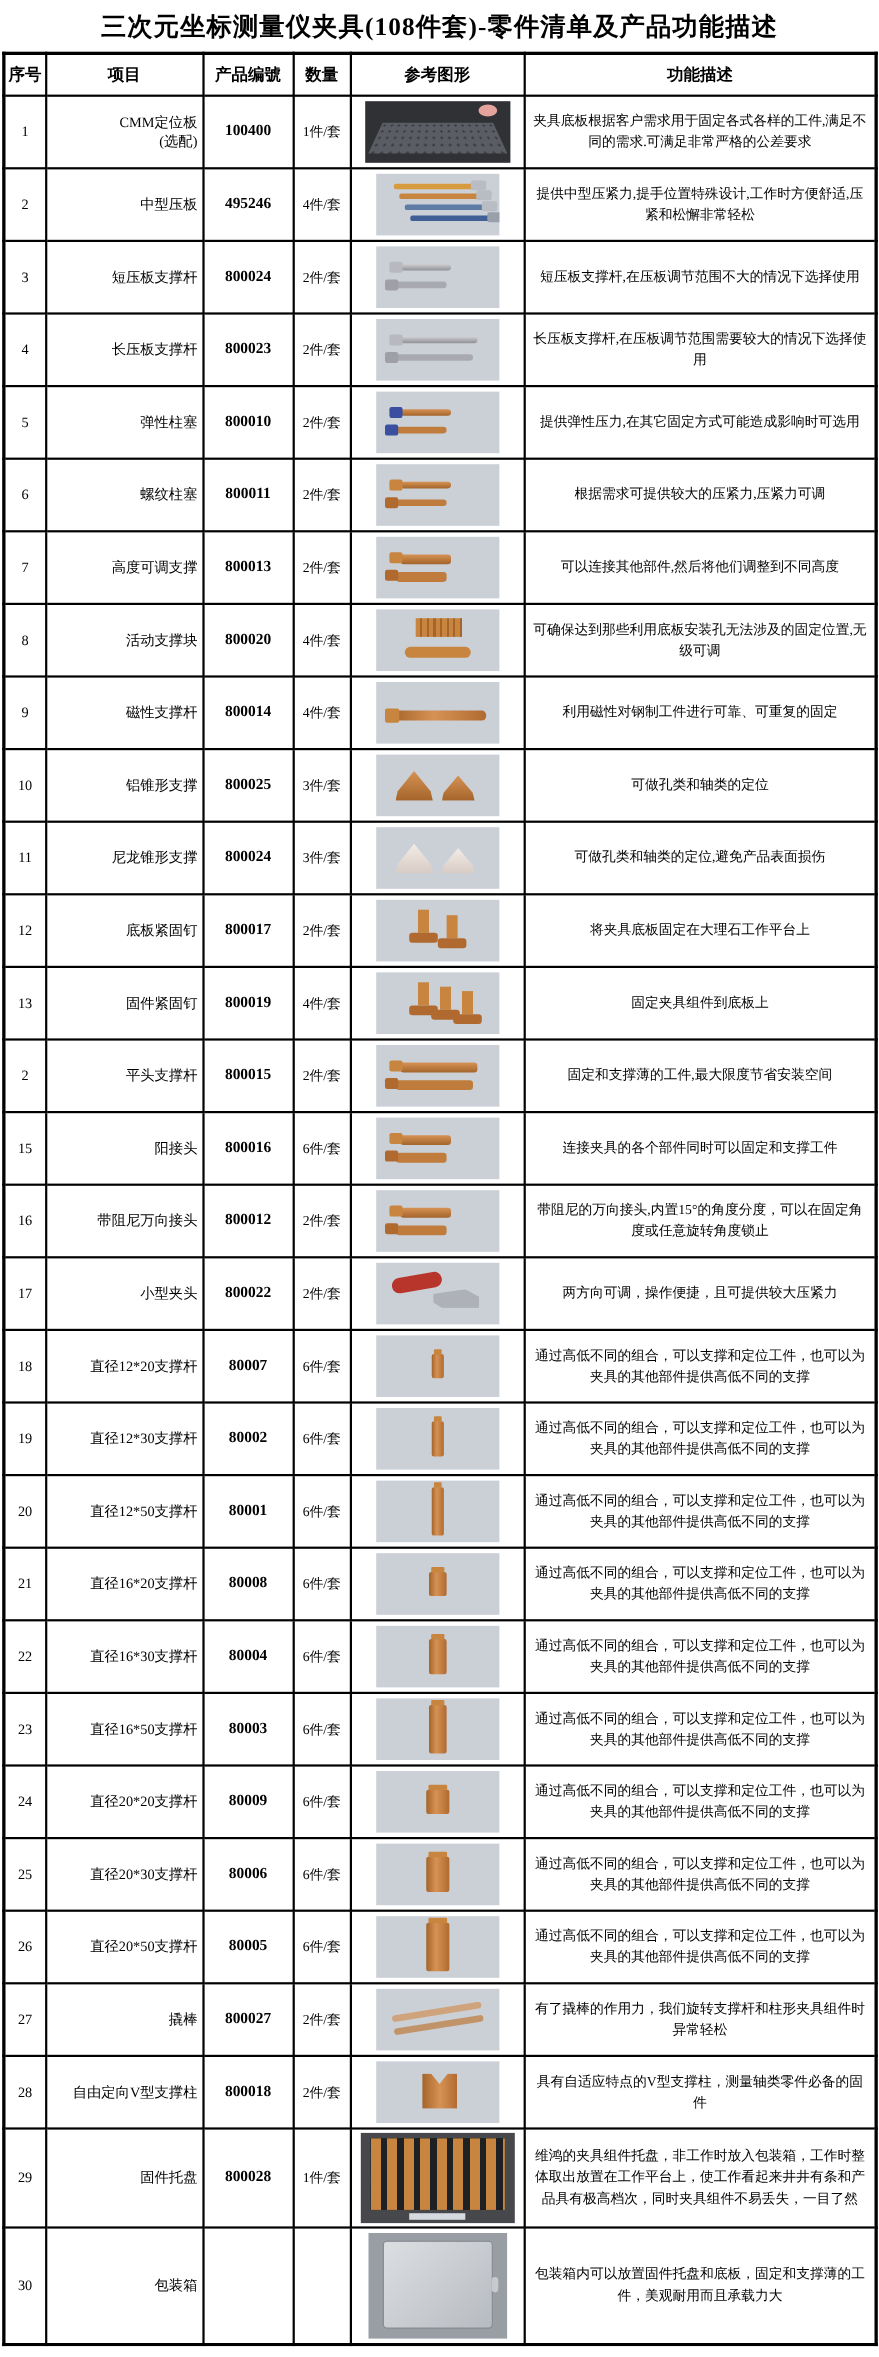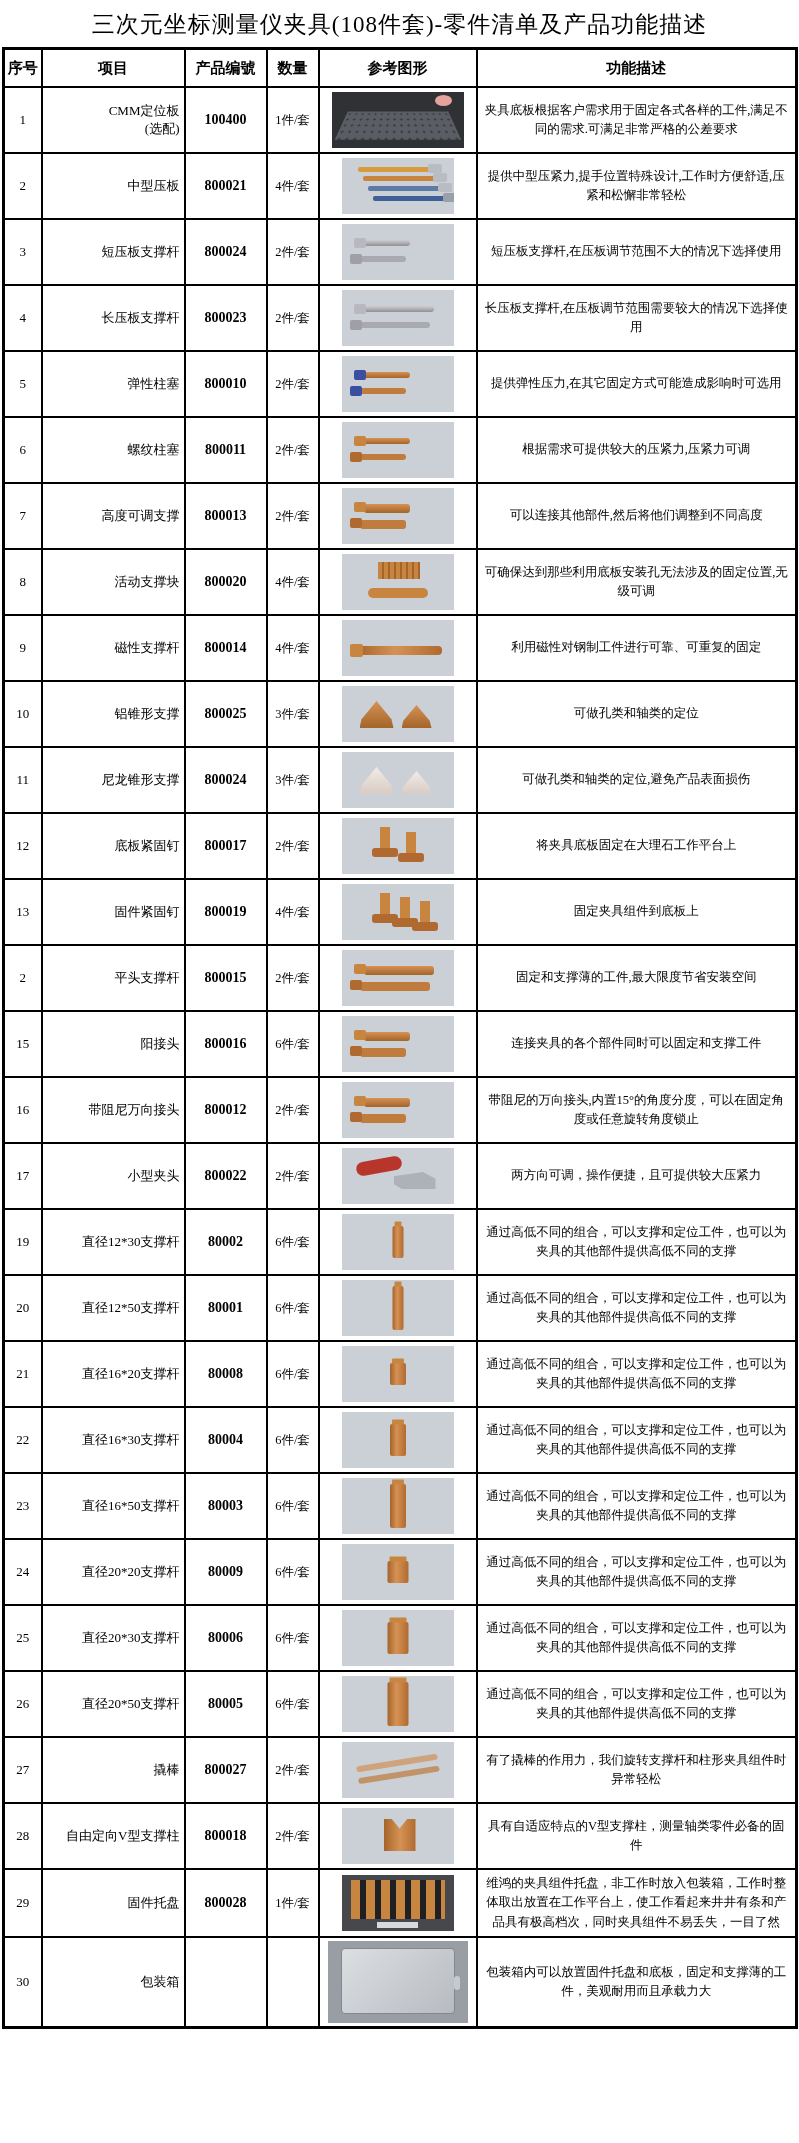--- a/index.html
+++ b/index.html
@@ -1,17 +1,17 @@
 <!DOCTYPE html>
 <html><head>
 <meta charset="utf-8">
 <style>
   html,body{margin:0;padding:0;background:#ffffff;}
   body{width:799px;font-family:"Liberation Serif","DejaVu Serif",serif;color:#000;}
-  .page-title{width:100%;text-align:center;font-size:23px;font-weight:normal;padding:9px 0 7px;letter-spacing:1px;}
+  .page-title{width:100%;text-align:center;font-size:23px;font-weight:bold;padding:9px 0 7px;letter-spacing:1px;}
   table.parts{border-collapse:collapse;table-layout:fixed;width:795px;margin:0 0 0 2px;border:3px solid #000;}
   th,td{border:2px solid #000;vertical-align:middle;text-align:center;overflow:hidden;}
   th{font-size:15px;font-weight:bold;height:36px;padding:0;}
   tbody tr{height:66px;}
   tbody tr:nth-child(29){height:90px;}
   tbody tr:nth-child(30){height:106px;}
   td.no{font-size:13px;}
   td.item{font-size:13px;white-space:pre-line;padding:0 4px;text-align:right;}
   td.code{font-size:14px;font-weight:bold;}
   td.qty{font-size:12.5px;}
@@ -114,21 +114,21 @@
     <td class="code">100400</td>
     <td class="qty">1件/套</td>
     <td class="photo-cell">
       <div class="ph ph-plate"></div>
     </td>
     <td class="desc">夹具底板根据客户需求用于固定各式各样的工件,满足不同的需求.可满足非常严格的公差要求</td>
   </tr>
       <tr>
     <td class="no">2</td>
     <td class="item">中型压板</td>
-    <td class="code">800021</td>
+    <td class="code">495246</td>
     <td class="qty">4件/套</td>
     <td class="photo-cell">
       <div class="ph ph-bars"></div>
     </td>
     <td class="desc">提供中型压紧力,提手位置特殊设计,工作时方便舒适,压紧和松懈非常轻松</td>
   </tr>
       <tr>
     <td class="no">3</td>
     <td class="item">短压板支撑杆</td>
     <td class="code">800024</td>
@@ -272,20 +272,30 @@
     <td class="no">17</td>
     <td class="item">小型夹头</td>
     <td class="code">800022</td>
     <td class="qty">2件/套</td>
     <td class="photo-cell">
       <div class="ph ph-clamp"></div>
     </td>
     <td class="desc">两方向可调，操作便捷，且可提供较大压紧力</td>
   </tr>
       <tr>
+    <td class="no">18</td>
+    <td class="item">直径12*20支撑杆</td>
+    <td class="code">80007</td>
+    <td class="qty">6件/套</td>
+    <td class="photo-cell">
+      <div class="ph ph-cyl w12 h20"></div>
+    </td>
+    <td class="desc">通过高低不同的组合，可以支撑和定位工件，也可以为夹具的其他部件提供高低不同的支撑</td>
+  </tr>
+      <tr>
     <td class="no">19</td>
     <td class="item">直径12*30支撑杆</td>
     <td class="code">80002</td>
     <td class="qty">6件/套</td>
     <td class="photo-cell">
       <div class="ph ph-cyl w12 h30"></div>
     </td>
     <td class="desc">通过高低不同的组合，可以支撑和定位工件，也可以为夹具的其他部件提供高低不同的支撑</td>
   </tr>
       <tr>

